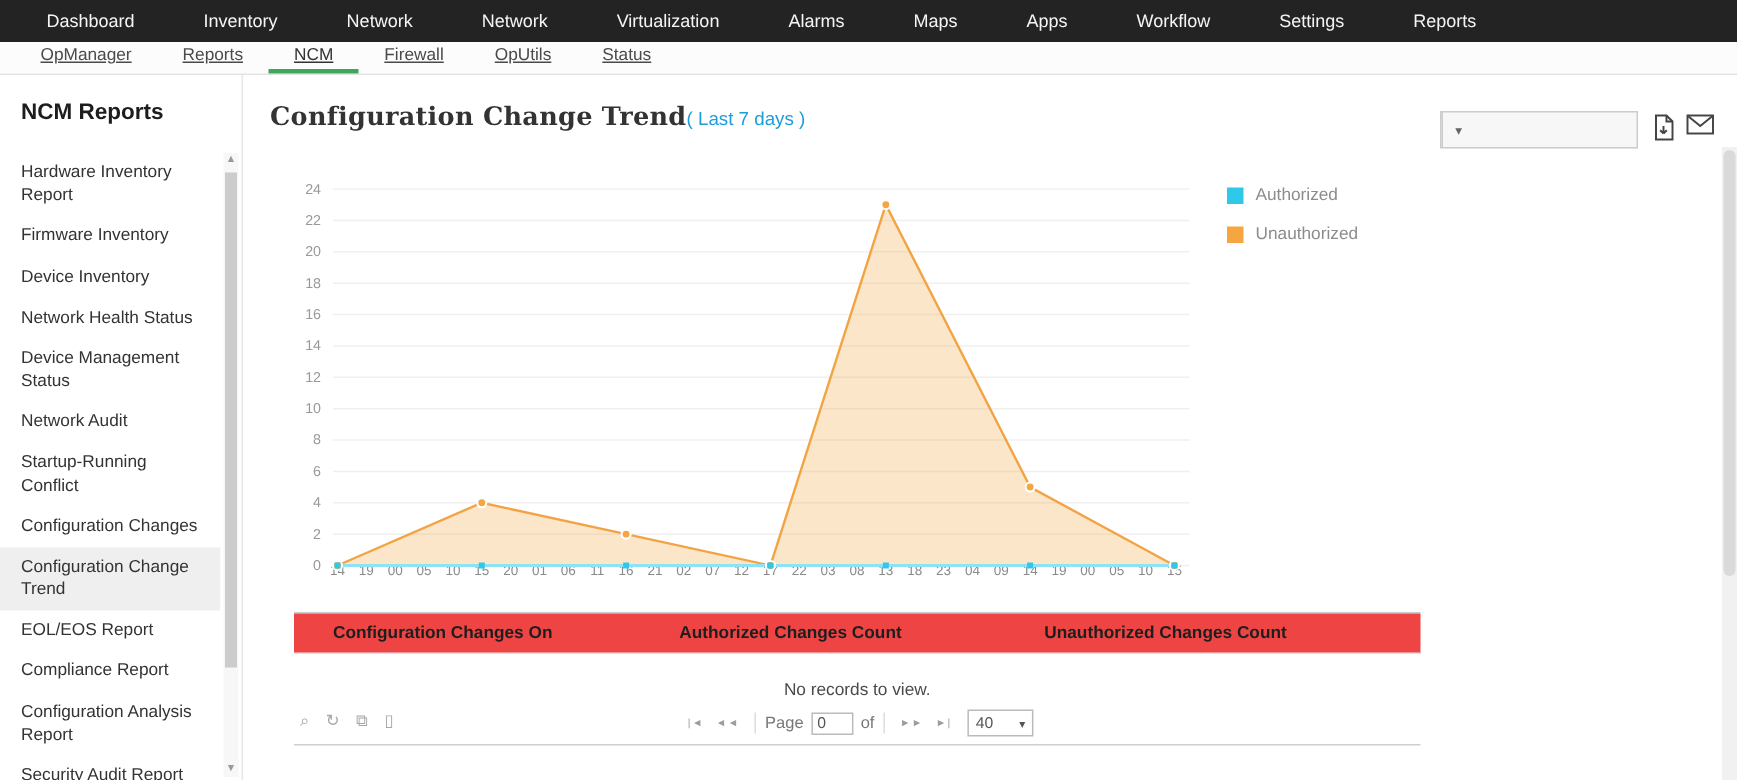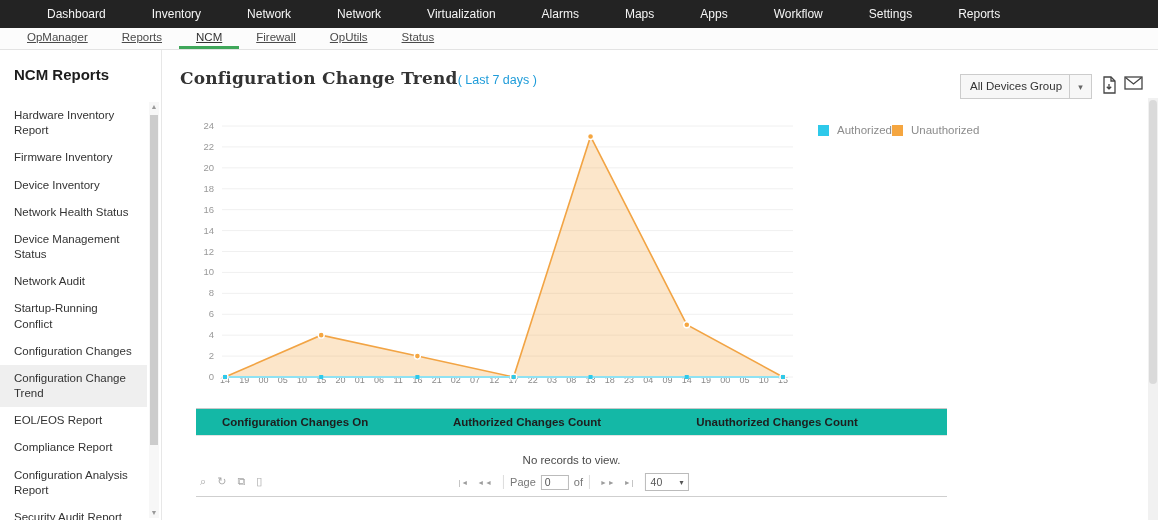--- a/index.html
+++ b/index.html
@@ -1,21 +1,21 @@
 <!DOCTYPE html>
 <html><head>
 <meta charset="utf-8">
 <style>
   * { box-sizing: border-box; }
   html,body { margin:0; padding:0; background:#fff; }
   body { font-family:"Liberation Sans", sans-serif; }
   .app { position:relative; width:1158px; height:520px; background:#fff; overflow:hidden; }
 
   
-  .topnav { position:absolute; top:0; left:0; right:0; height:28px; background:#232323; display:flex; align-items:center; padding-left:24px; }
+  .topnav { position:absolute; top:0; left:0; right:0; height:28px; background:#232323; display:flex; align-items:center; padding-left:8px; }
   .topnav-item { color:#f5f5f5; font-size:12px; padding:0 23px; white-space:nowrap; cursor:pointer; }
 
   
   .subnav { position:absolute; top:28px; left:0; right:0; height:22px; background:#fcfcfc; border-bottom:1px solid #e3e3e3; display:flex; padding-left:10px; }
   .subnav-tab { font-size:11.5px; color:#4a4a4a; padding:5px 17px; display:flex; align-items:center; border-bottom:3px solid transparent; cursor:pointer;text-decoration:underline; }
   .subnav-tab.active { border-bottom-color:#3fa75a; color:#333; }
 
   
   .sidebar { position:absolute; top:50px; left:0; width:162px; bottom:0; border-right:1px solid #e7e7e7; background:#fff; }
   .sidebar-title { font-size:15px; font-weight:bold; color:#1d1d1d; padding:16px 0 4px 14px; }
@@ -37,28 +37,28 @@
 
   .group-select { position:absolute; right:66px; top:24px; width:132px; height:25px; border:1px solid #ccc; background:#f7f7f7; display:flex; cursor:pointer; }
   .group-select .val { flex:1; font-size:11.5px; color:#333; line-height:23px; padding-left:9px; white-space:nowrap; overflow:hidden; }
   .group-select .arrow-box { width:22px; border-left:1px solid #ccc; display:flex; align-items:center; justify-content:center; color:#666; font-size:9px; }
 
   .icon-btn { position:absolute; top:26px; cursor:pointer; background:none; border:none; padding:0; }
   .icon-btn.pdf { right:41px; }
   .icon-btn.mail { right:15px; }
 
   .chart-wrap { position:absolute; left:20px; top:60px; width:640px; height:290px; }
-  .legend { position:absolute; left:656px; top:74px; display:flex; flex-direction:row; row-gap:14px; }
+  .legend { position:absolute; left:656px; top:74px; display:flex; flex-direction:column; row-gap:14px; }
   .legend-row { display:flex; align-items:center; cursor:pointer; }
   .legend-swatch { width:11px; height:11px; margin-right:8px; }
   .legend-label { font-size:11.5px; color:#8c8c8c; }
 
   
   .table-wrap { position:absolute; left:34px; top:358px; width:751px; border-top:1px solid #c9c9c9; }
-  .table-header { height:27px; background:#14b8a6; border-bottom:1px solid #e3e3e3; display:grid; grid-template-columns:251px 160px 1fr; align-items:center; }
+  .table-header { height:27px; background:#ef4444; border-bottom:1px solid #e3e3e3; display:grid; grid-template-columns:251px 160px 1fr; align-items:center; }
   .th { font-size:11.5px; font-weight:bold; color:#1e1e1e; white-space:nowrap; }
   .th.c0 { padding-left:26px; }
   .th.c1, .th.c2 { text-align:center; }
   .table-empty { text-align:center; font-size:11.5px; color:#4a4a4a; padding:18px 0 10px; }
 
   
   .pager { position:absolute; left:34px; top:420px; width:751px; height:27px; border-bottom:1px solid #cfcfcf; }
   .pager-tools { position:absolute; left:4px; top:5px; display:flex; column-gap:11px; }
   .pager-tools .tool { font-size:11px; color:#a8a8a8; cursor:pointer; line-height:13px; }
   .pager-nav { position:absolute; left:50%; top:3px; transform:translateX(-50%); display:flex; align-items:center; }
@@ -129,21 +129,20 @@
   </aside>
 
   <main class="main">
 
     <div class="report-header">
       <span class="report-title">Configuration Change Trend</span>
       <span class="report-subtitle">( Last 7 days )</span>
     </div>
 
     <div class="group-select">
-      <span class="val">All Devices Group</span>
       <span class="arrow-box">▾</span>
     </div>
 
     <button class="icon-btn pdf" title="">
       <svg width="15" height="18" viewBox="0 0 15 18">
         <path d="M2 1 h7 l4 4 v12 h-11 z" fill="none" stroke="#444" stroke-width="1.3"></path>
         <path d="M9 1 v4 h4" fill="none" stroke="#444" stroke-width="1.3"></path>
         <path d="M7 8 v5 M7 13 l-2.2-2.2 M7 13 l2.2-2.2" stroke="#444" stroke-width="1.3" fill="none"></path>
       </svg>
     </button>

